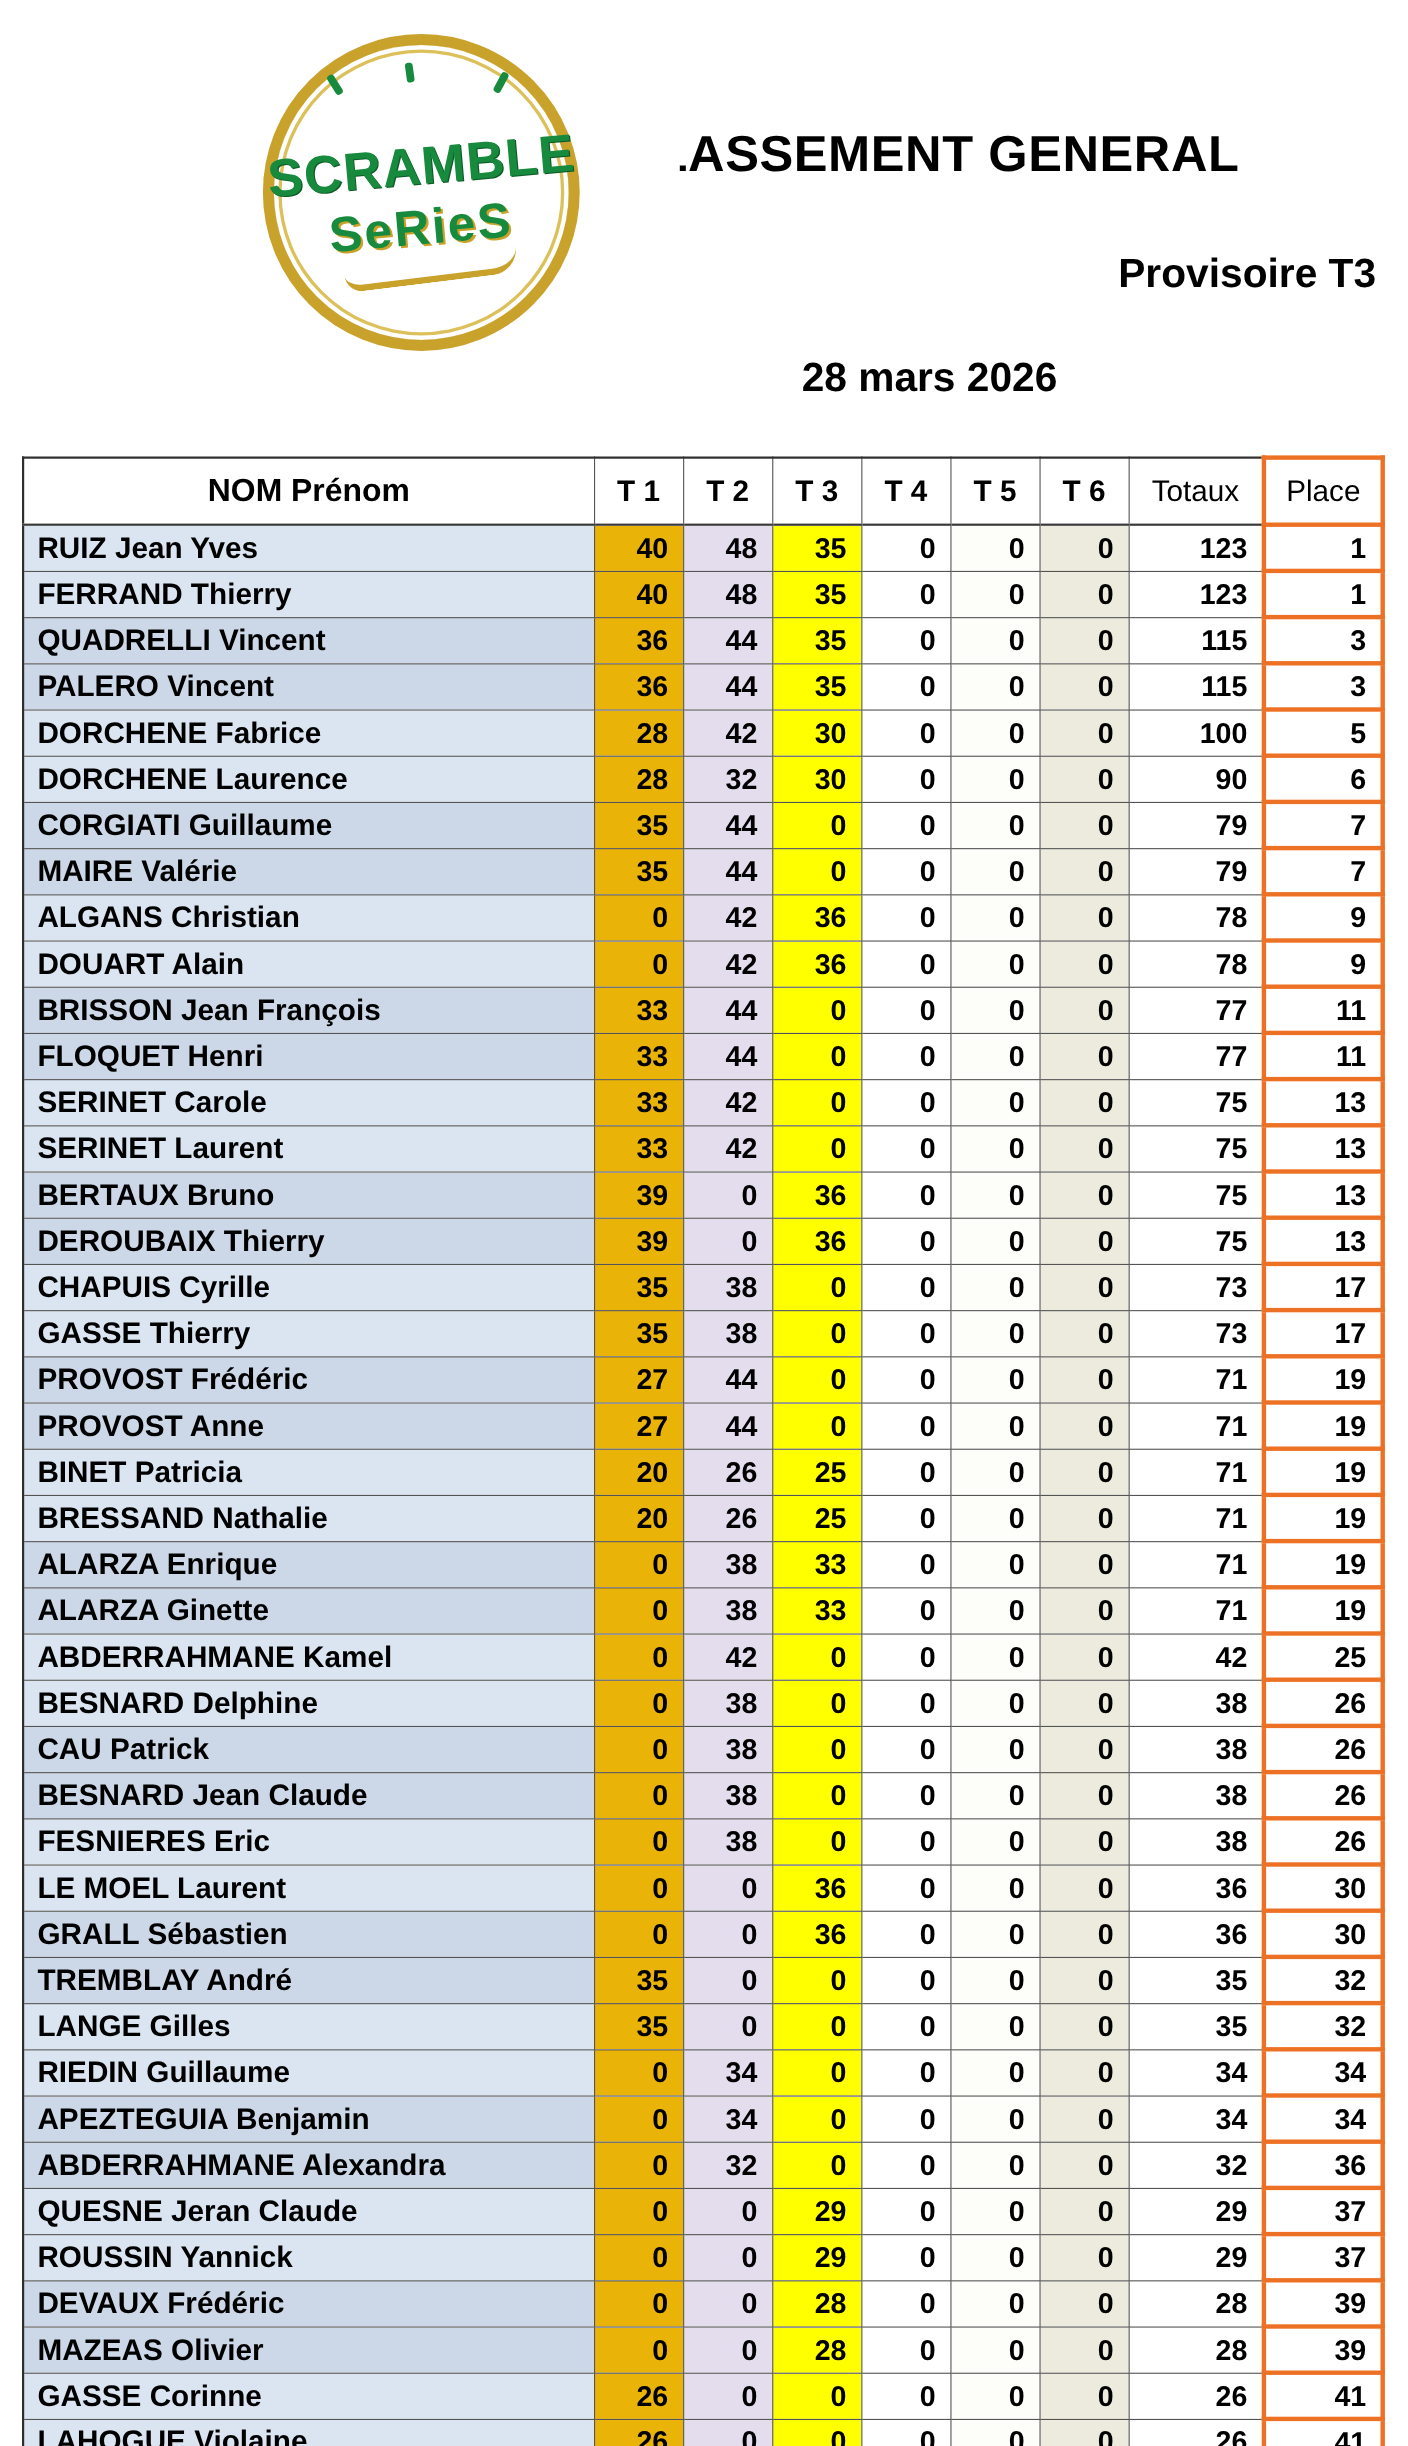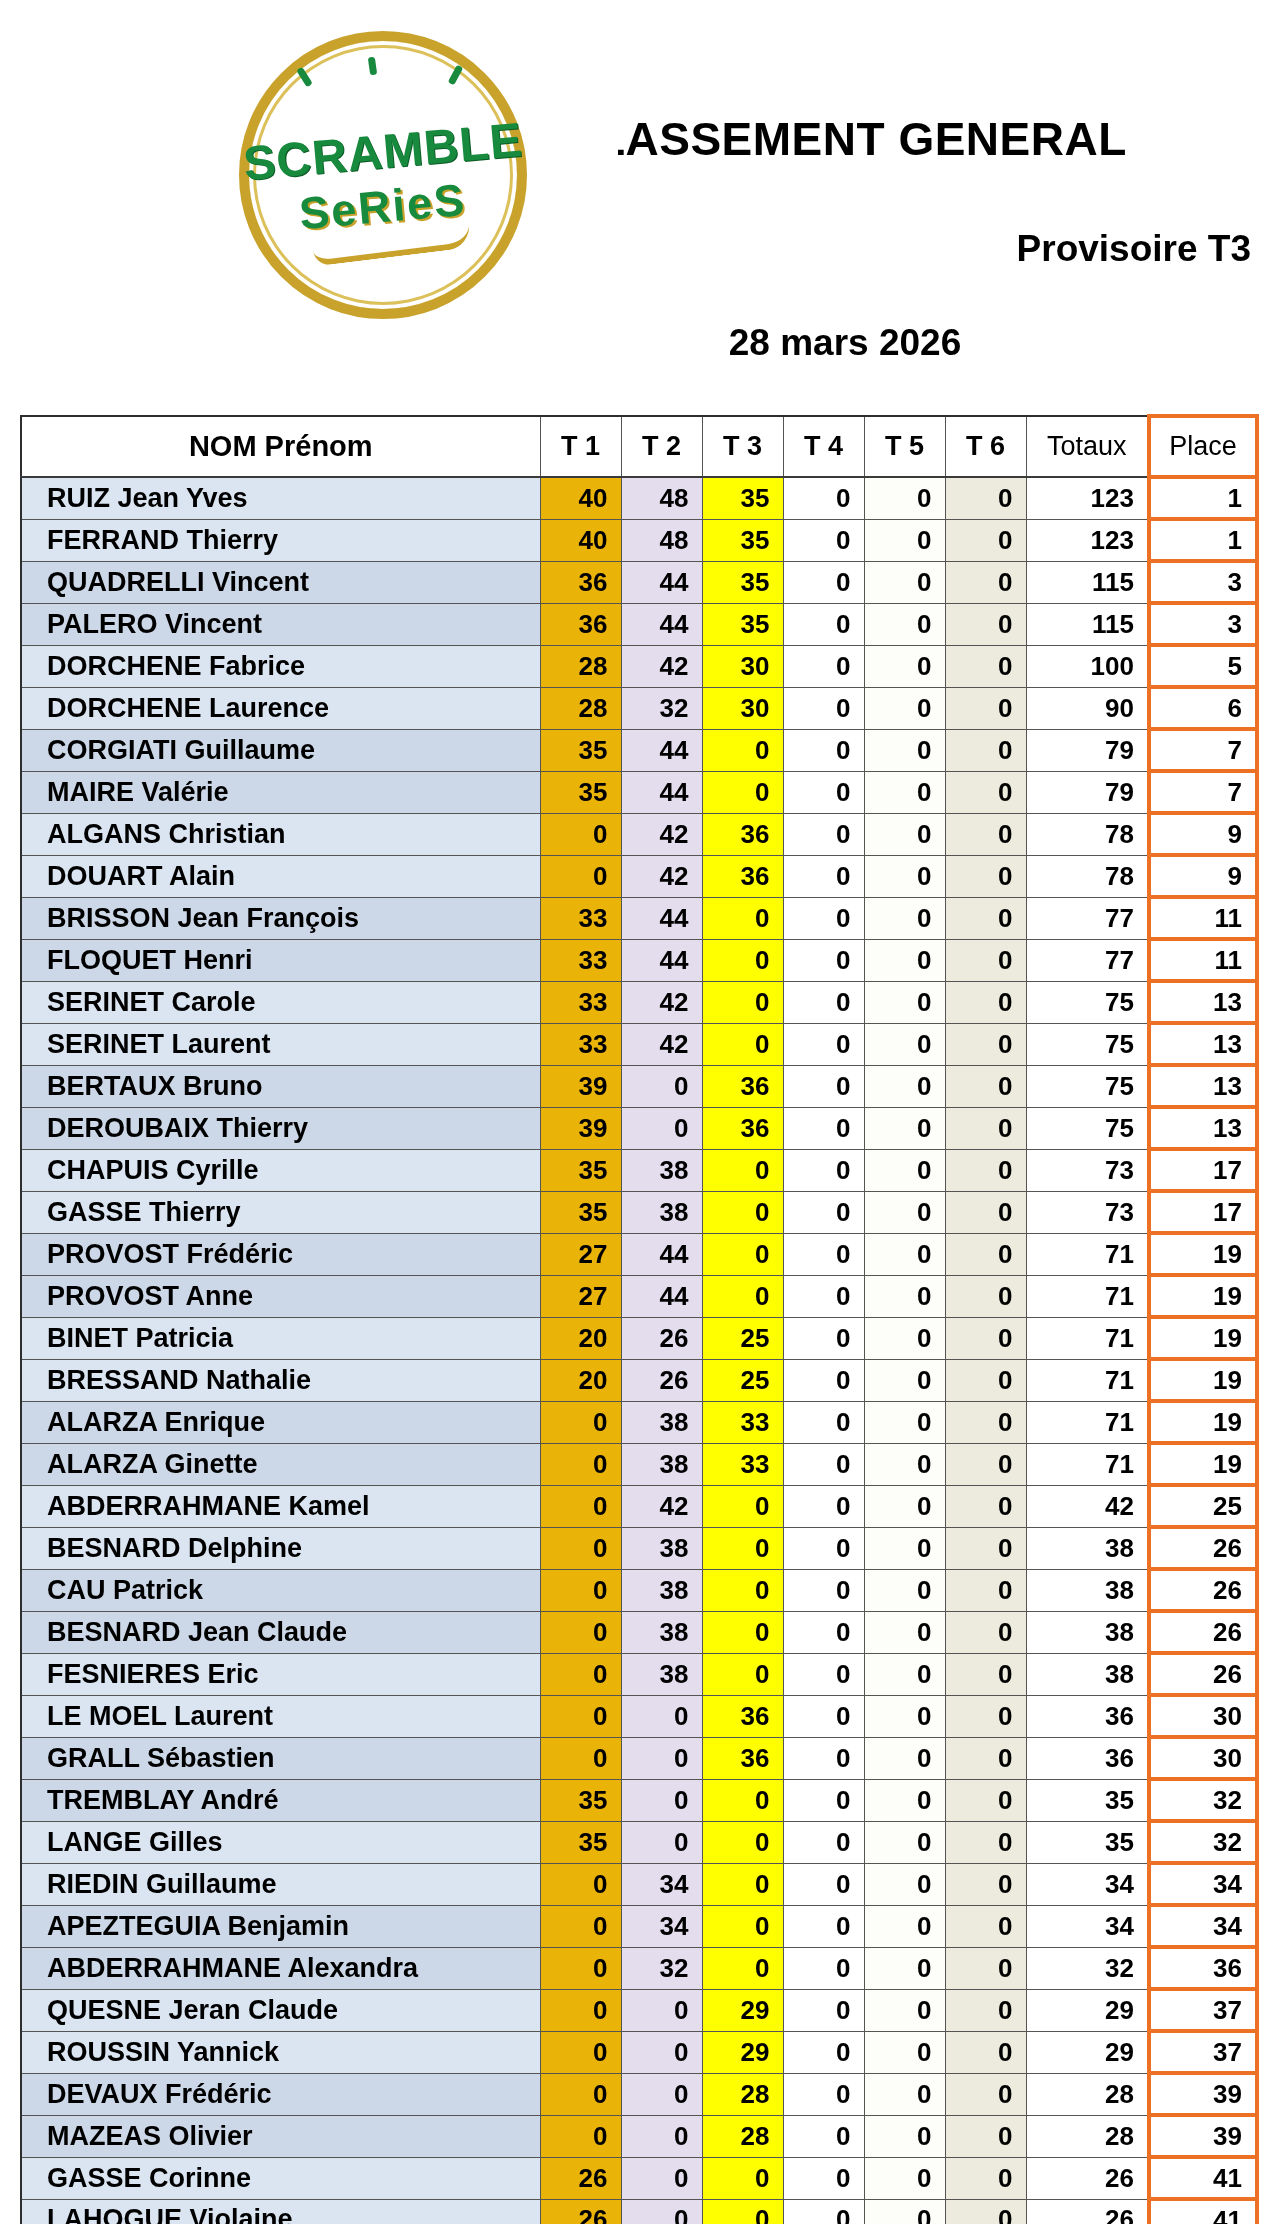--- a/index.html
+++ b/index.html
@@ -103,21 +103,21 @@
   .ranking thead th.h-place { font-weight: normal; }
 
   .ranking td {
     height: 42px;
     font-size: 26px; font-weight: bold;
     text-align: right;
     padding-right: 13px;
   }
   .ranking td.c-name {
     text-align: left;
-    padding-left: 25px; padding-right: 4px;
+    padding-left: 12px; padding-right: 4px;
     font-size: 27px;
   }
 
   
   .c-t1    { background: #eab308; }
   .c-t2    { background: #e3ddee; }
   .c-t3    { background: #ffff00; margin-left: 31px; }
   .c-t4    { background: #ffffff; }
   .c-t5    { background: #fdfdfa; }
   .c-t6    { background: #ecebdd; }

